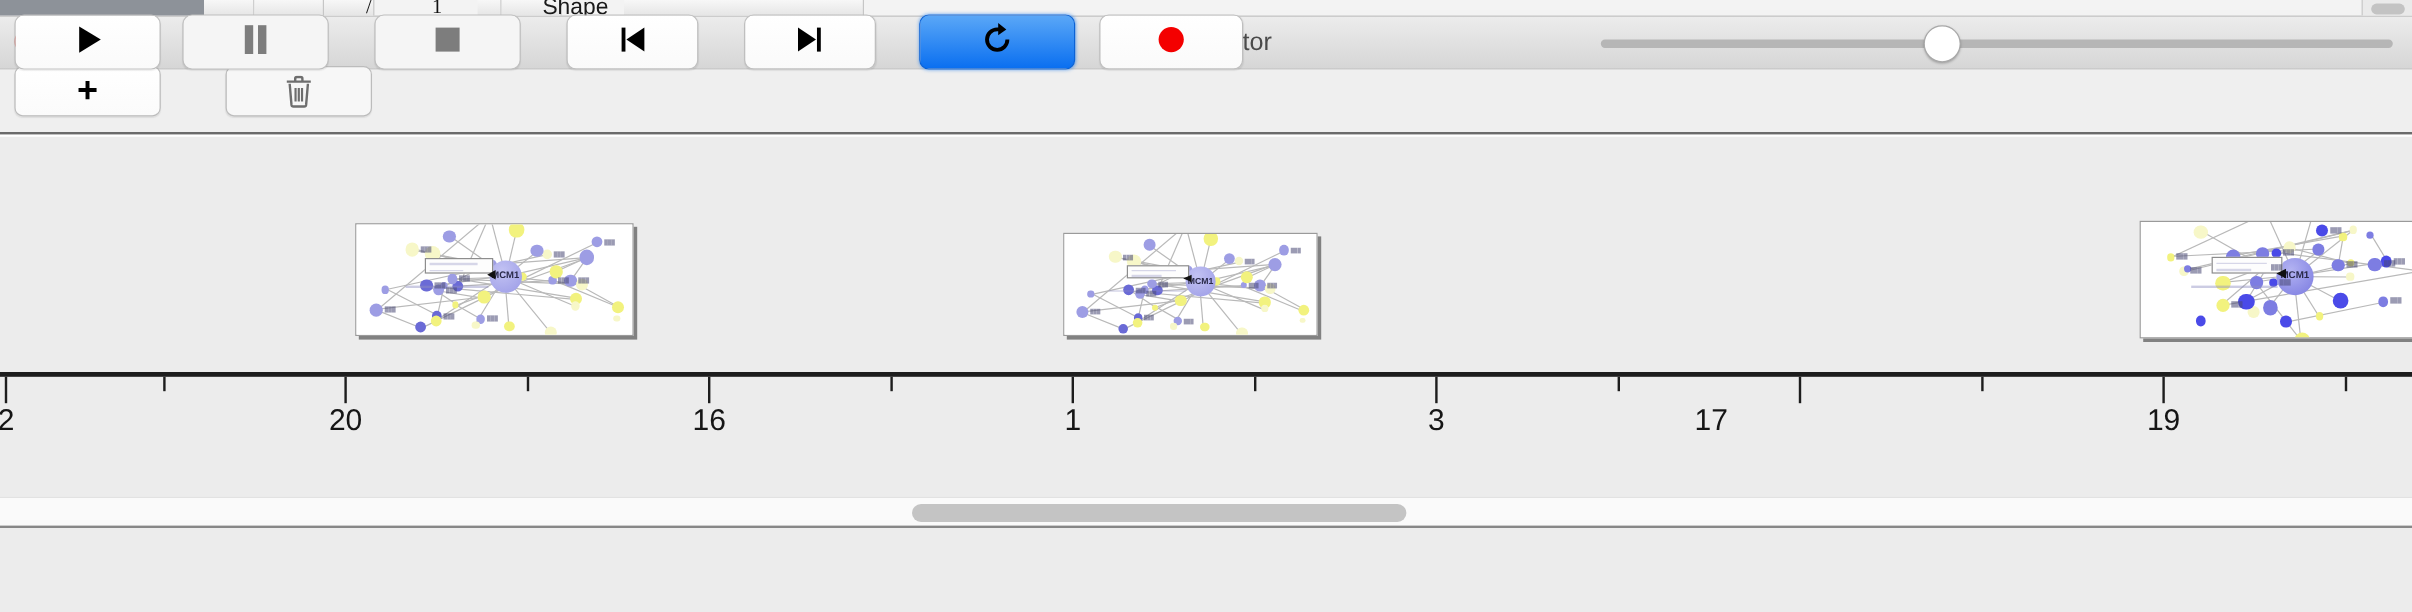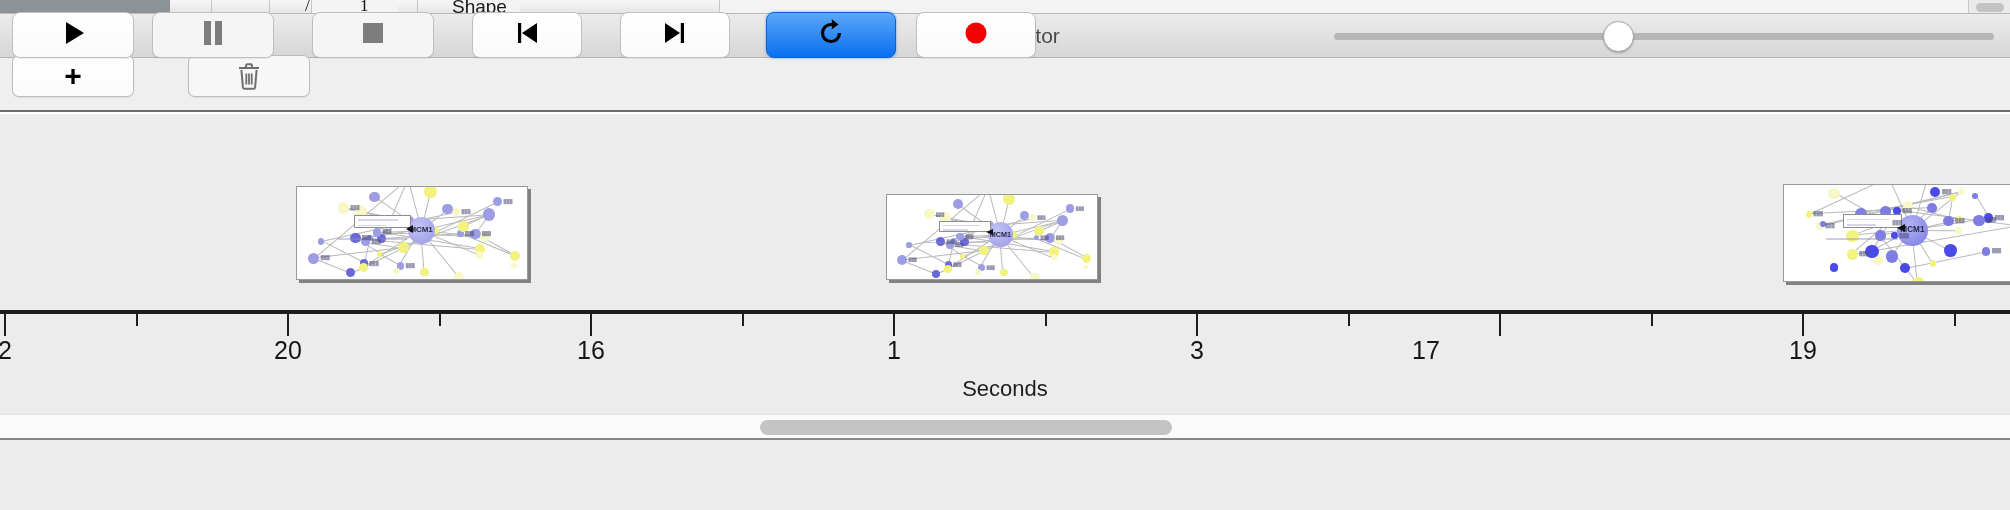--- a/index.html
+++ b/index.html
@@ -531,21 +531,20 @@
         <div class="tick major" style="left: 893px;"></div>
         <div class="ticklabel" style="left: 894px;">1</div>
         <div class="tick major" style="left: 1196px;"></div>
         <div class="ticklabel" style="left: 1197px;">3</div>
         <div class="tick major" style="left: 1499px;"></div>
         <div class="ticklabel" style="left: 1426px;">17</div>
         <div class="tick major" style="left: 1802px;"></div>
         <div class="ticklabel" style="left: 1803px;">19</div>
       </div>
 
-    <div class="axis-title">Seconds</div>
 
     <div class="hscroll">
       <div class="hthumb" id="hthumb" style="left: 760px; width: 412px;"></div>
     </div>
   </div>
 
   <div class="controlbar"></div>
 
   <div class="cbtn" id="play-button">
     <span class="glyph">

